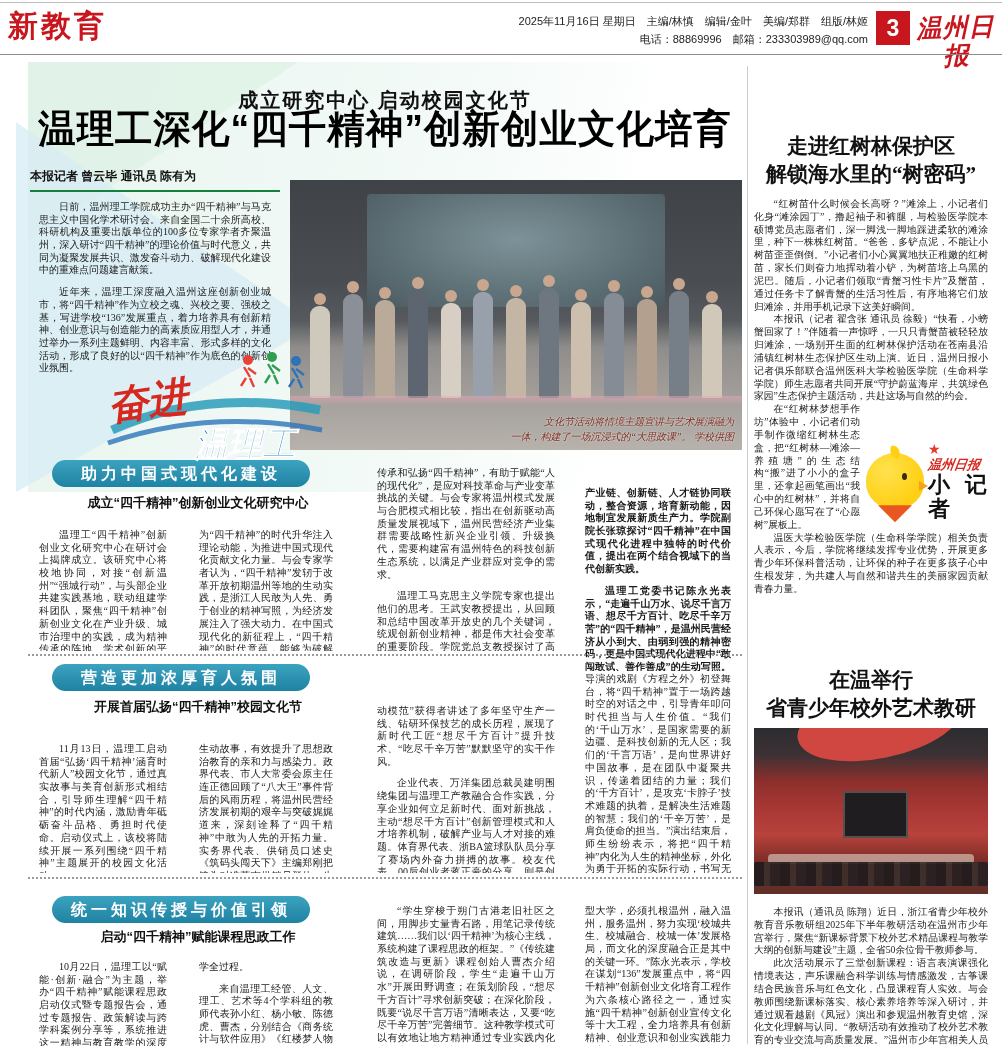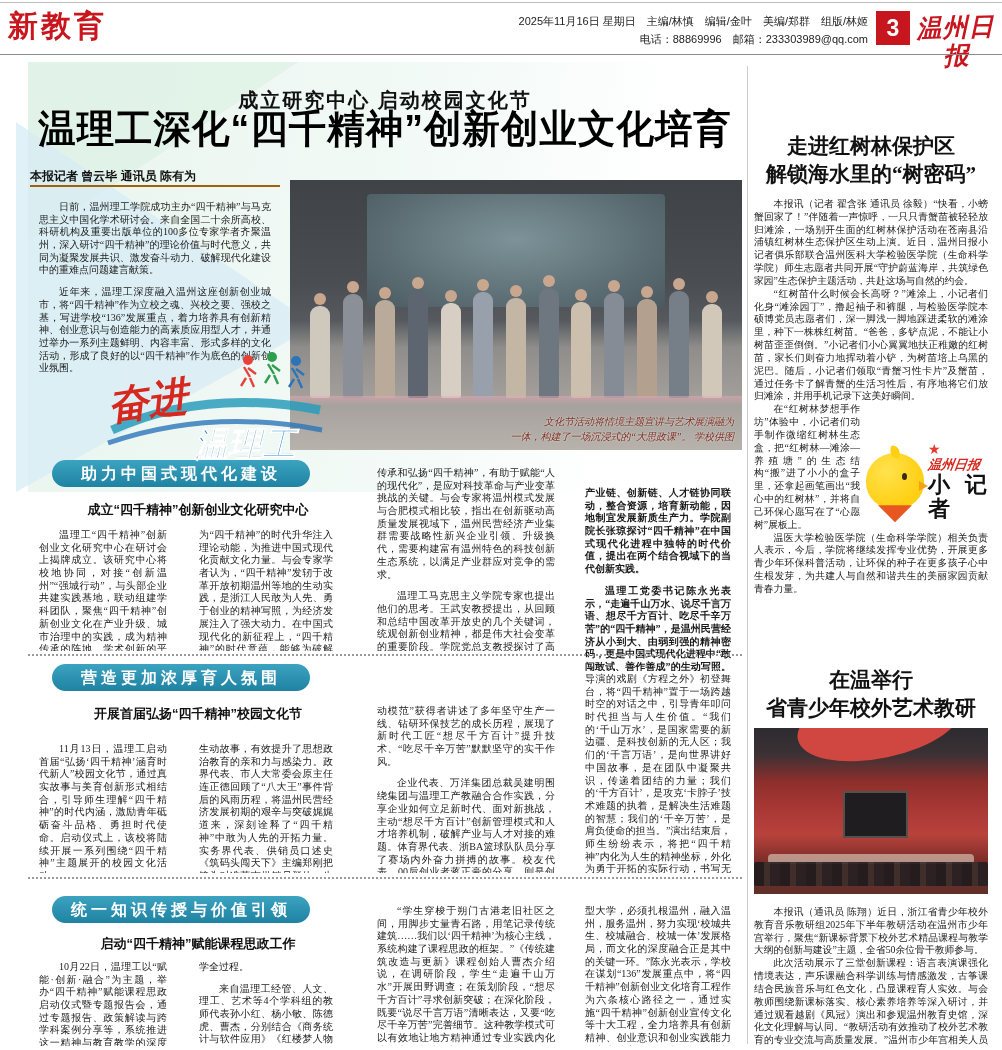--- a/index.html
+++ b/index.html
@@ -26,21 +26,21 @@
   .hero-tri1{position:absolute;left:-12px;top:60px;width:300px;height:370px;background:#d7ecf5;
         clip-path:polygon(0 0,100% 55%,0 100%);opacity:.75;}
   .hero-tri2{position:absolute;left:0;top:0;width:270px;height:180px;background:#e0f2e7;
         clip-path:polygon(0 0,100% 0,0 100%);opacity:.9;}
   .kicker{position:absolute;left:0;top:17px;width:714px;text-align:center;
         font:700 20px "Liberation Sans",sans-serif;color:#111;letter-spacing:2px;margin-top:8px;}
   .headline{position:absolute;left:0;top:44px;width:714px;text-align:center;
         font:900 36px/1.25 "Liberation Sans",sans-serif;color:#000;letter-spacing:1px;
         transform:scale(1.04,1.08);}
   .byline{position:absolute;left:2px;top:106px;width:250px;font:700 12px "Liberation Sans",sans-serif;
-        color:#111;border-bottom:2px solid #a16207;}
+        color:#111;padding-bottom:5px;border-bottom:2px solid #15803d;}
   .intro{position:absolute;left:2px;top:130px;width:250px;height:288px;overflow:hidden;
         font:11.5px/1.68 "Liberation Serif",serif;text-align:justify;}
   .intro p,.col p{margin:9px;text-indent:2em;}
   .col p.ni{text-indent:0;}
   
   .photo{position:absolute;left:262px;top:118px;width:452px;height:270px;overflow:hidden;
         background:linear-gradient(180deg,#3f4347 0%,#4a4e52 38%,#565a5e 52%,#8f8d8b 62%,#a29e9a 80%,#b7b2ac 100%);}
   .screen{position:absolute;left:17%;top:5%;width:66%;height:42%;border-radius:4px;
         background:radial-gradient(ellipse at 50% 40%,#87a0a6 0%,#5b6f76 70%,#4a5a60 100%);opacity:.85;}
   .crowd{position:absolute;left:3%;right:3%;bottom:52px;height:118px;display:flex;
@@ -63,21 +63,21 @@
   .flower-strip{position:absolute;left:0;right:0;bottom:44px;height:10px;
         background:linear-gradient(180deg,rgba(232,167,181,.55),rgba(232,167,181,0));}
   .caption{position:absolute;right:8px;bottom:6px;text-align:right;font:italic 10px/1.5 "Liberation Serif",serif;
         color:#7d2c1f;text-shadow:0 0 2px rgba(255,255,255,.85);}
   
   .qj-logo{position:absolute;left:78px;top:288px;width:220px;height:118px;z-index:5;}
   
   .pill{position:absolute;width:258px;height:27px;border-radius:15px;
         background:linear-gradient(180deg,#3ba3c0,#1f82a2);color:#fff;
         font:700 16px/27px "Liberation Sans",sans-serif;text-align:center;letter-spacing:4px;}
-  .subt{position:absolute;width:340px;text-align:center;font:700 13px "Liberation Sans",sans-serif;color:#111;margin-top:7px;}
+  .subt{position:absolute;width:340px;text-align:center;font:700 13px "Liberation Sans",sans-serif;color:#111;}
   .col{position:absolute;overflow:hidden;font:10px/1.27 "Liberation Serif",serif;text-align:justify;color:#1a1a1a;}
   .dotline{position:absolute;width:714px;border-top:2px dotted #9a9a9a;}
   
   .s1-pill{left:24px;top:398px;} .s1-sub{left:0;top:432px;}
   .s1c1{left:2px;top:458px;width:146px;height:131px;}
   .s1c2{left:162px;top:458px;width:152px;height:131px;}
   .s1c3{left:340px;top:396px;width:196px;height:193px;}
   .s1c4{left:548px;top:416px;width:164px;height:193px;font-weight:bold;}
   .dot1{left:0;top:592px;}
   .s2-pill{left:24px;top:602px;} .s2-sub{left:0;top:636px;}
@@ -249,22 +249,22 @@
       <p class="ni">型大学，必须扎根温州，融入温州，服务温州，努力实现‘校城共生、校城融合、校城一体’发展格局，而文化的深度融合正是其中的关键一环。”陈永光表示，学校在谋划“136”发展重点中，将“四千精神”创新创业文化培育工程作为六条核心路径之一，通过实施“四千精神”创新创业宣传文化等十大工程，全力培养具有创新精神、创业意识和创业实践能力的高素质应用型人才，“我们希望通过举办一系列主题文化活动，让这笔宝贵的精神财富在校园里‘活’起来，内化为全体师生的精神追求，外化为担当大任的实际行动。”</p>
     </div>
   </div>
 
   <div class="sidebar">
     <div class="sb-title a1-title">
       <div>走进红树林保护区</div>
       <div>解锁海水里的“树密码”</div>
     </div>
     <div class="sb-body a1-body">
+      <p>“红树苗什么时候会长高呀？”滩涂上，小记者们化身“滩涂园丁”，撸起袖子和裤腿，与检验医学院本硕博党员志愿者们，深一脚浅一脚地踩进柔软的滩涂里，种下一株株红树苗。“爸爸，多铲点泥，不能让小树苗歪歪倒倒。”小记者们小心翼翼地扶正稚嫩的红树苗，家长们则奋力地挥动着小铲，为树苗培上乌黑的泥巴。随后，小记者们领取“青蟹习性卡片”及蟹苗，通过任务卡了解青蟹的生活习性后，有序地将它们放归滩涂，并用手机记录下这美好瞬间。</p>
       <p>本报讯（记者 翟含张 通讯员 徐毅）“快看，小螃蟹回家了！”伴随着一声惊呼，一只只青蟹苗被轻轻放归滩涂，一场别开生面的红树林保护活动在苍南县沿浦镇红树林生态保护区生动上演。近日，温州日报小记者俱乐部联合温州医科大学检验医学院（生命科学学院）师生志愿者共同开展“守护蔚蓝海岸，共筑绿色家园”生态保护主题活动，共赴这场与自然的约会。</p>
-      <p>“红树苗什么时候会长高呀？”滩涂上，小记者们化身“滩涂园丁”，撸起袖子和裤腿，与检验医学院本硕博党员志愿者们，深一脚浅一脚地踩进柔软的滩涂里，种下一株株红树苗。“爸爸，多铲点泥，不能让小树苗歪歪倒倒。”小记者们小心翼翼地扶正稚嫩的红树苗，家长们则奋力地挥动着小铲，为树苗培上乌黑的泥巴。随后，小记者们领取“青蟹习性卡片”及蟹苗，通过任务卡了解青蟹的生活习性后，有序地将它们放归滩涂，并用手机记录下这美好瞬间。</p>
       <div class="mascot">
         <div class="chick">
           <div class="chick-head"></div>
           <div class="chick-eye"></div>
           <div class="chick-beak"></div>
           <div class="chick-scarf"></div>
         </div>
         <div class="m-col">
           <div class="m-star">★</div>
           <div class="m-paper">温州日报</div>

